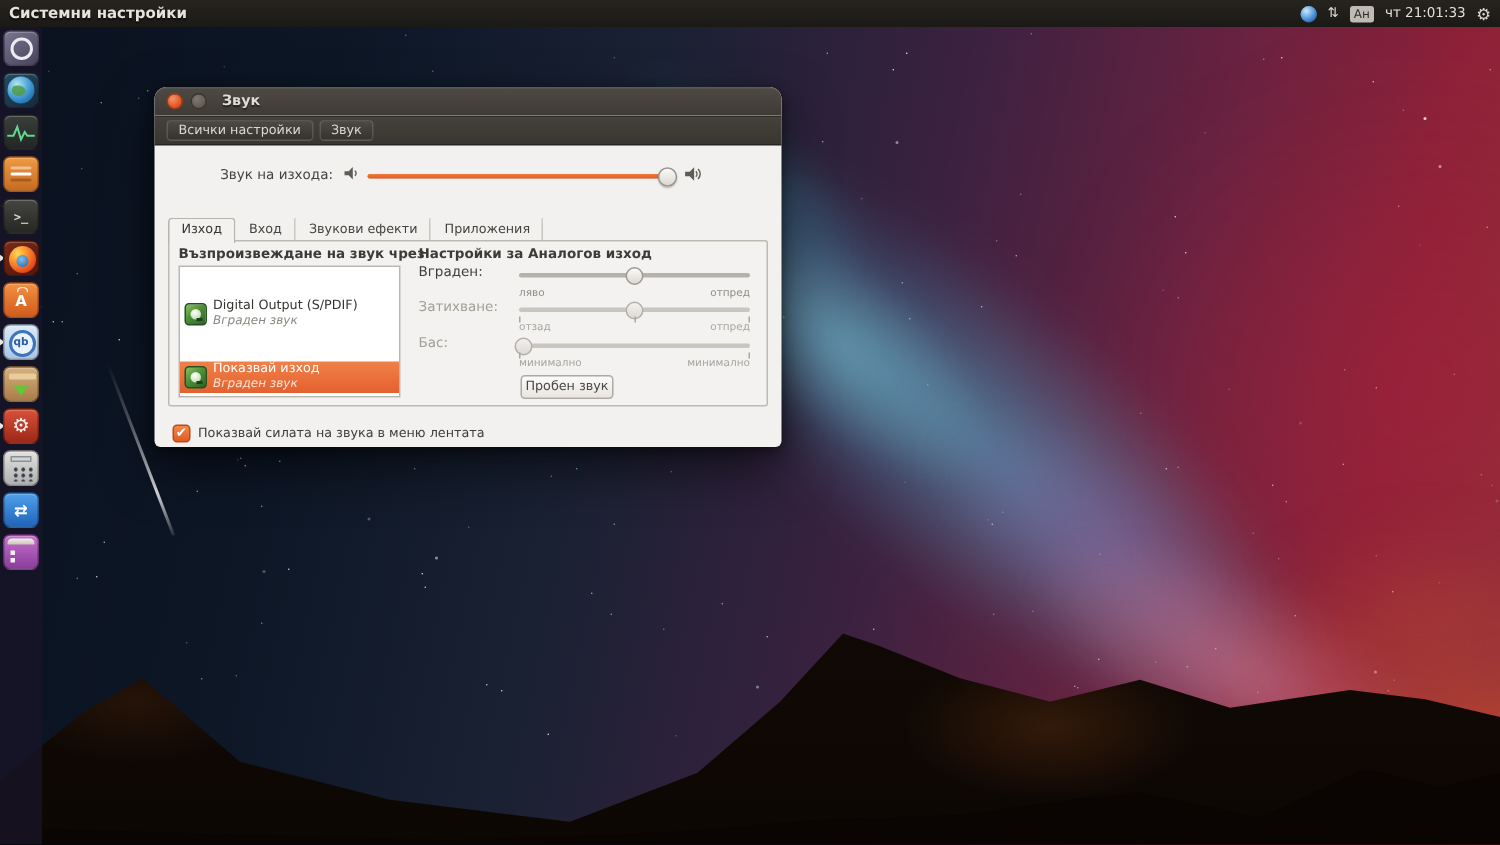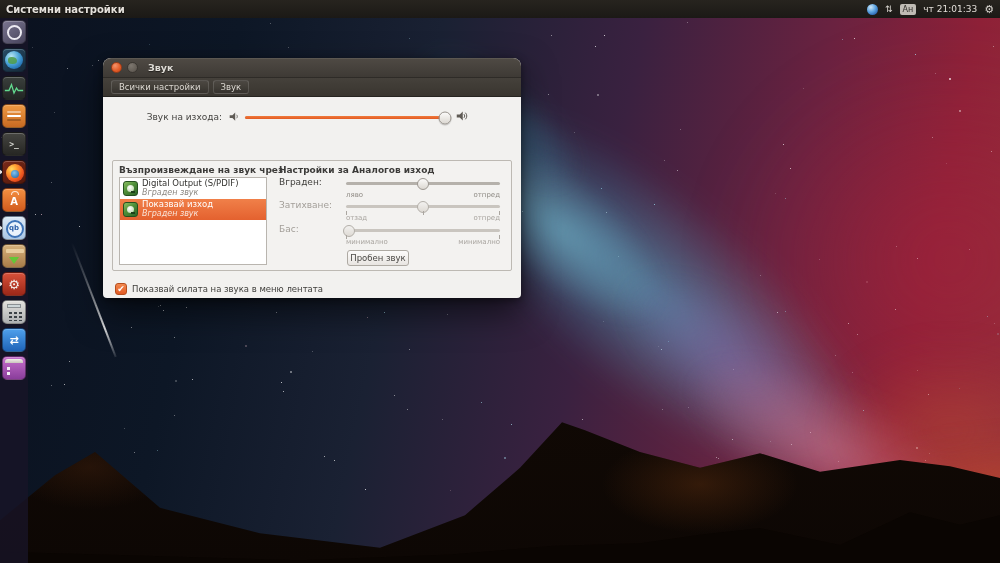--- a/index.html
+++ b/index.html
@@ -146,21 +146,21 @@
   .tabs{position:absolute;left:9px;top:47px;right:9px;height:18px;display:flex;align-items:flex-end;font-size:8.5px;}
   .tab{padding:2px 8px 3px;color:#45443f;border:1px solid transparent;border-bottom:none;position:relative;}
   .tab:not(.active){border-right:1px solid #cbc7c1;}
   .tab.active{background:#f3f2f0;border-color:#b7b3ad;border-radius:3px 3px 0 0;margin-bottom:-1px;
     padding-bottom:4px;z-index:2;font-weight:normal;color:#35342f;}
   .tab-panel{position:absolute;left:9px;top:64px;right:9px;height:111px;box-sizing:border-box;
     border:1px solid #bdb9b3;background:#f3f2f0;border-radius:2px;}
   .lp-header{position:absolute;left:6px;top:4px;font-weight:bold;color:#3c3b39;}
   .device-list{position:absolute;left:6px;top:16px;width:148px;height:88px;box-sizing:border-box;
     background:#fff;border:1px solid #b9b5af;overflow:hidden;}
-  .device{display:flex;align-items:center;gap:4px;padding:2px 3px;height:21px;box-sizing:border-box;}
+  .device{display:flex;align-items:center;gap:4px;padding:2px 3px;height:21px;box-sizing:border-box;margin-top:21px;}
   .device .dname{font-size:8.5px;color:#353431;line-height:1.15;}
   .device .dsub{font-size:8px;font-style:italic;color:#8b8781;line-height:1.1;}
   .device.selected{background:linear-gradient(#f08049,#e4612f);}
   .device.selected .dname{color:#fff;}
   .device.selected .dsub{color:#f8e3d7;}
   .audio-card-icon{width:15px;height:15px;border-radius:3px;flex:0 0 auto;position:relative;box-sizing:border-box;
     background:linear-gradient(140deg,#8cbf63 0%,#4e8f38 45%,#2c6326 100%);border:1px solid #24511f;}
   .audio-card-icon::before{content:"";position:absolute;left:3px;top:3px;width:7px;height:7px;border-radius:50%;
     background:radial-gradient(circle at 40% 35%,#fff,#cfe3c2 60%,#9bbd8a);}
   .audio-card-icon::after{content:"";position:absolute;right:2px;bottom:2px;width:4px;height:2px;background:#1d3f1a;}
@@ -461,20 +461,26 @@
         <span class="spk">
           <svg width="12" height="12" viewBox="0 0 16 16">
               <path d="M1 6h4l4-4v12l-4-4H1z" fill="#5f5b55"></path>
               <path d="M10.5 5.5c1.4 1.4 1.4 3.6 0 5" stroke="#5f5b55" fill="none" stroke-width="1.3"></path>
               <path d="M12.5 3.6c2.5 2.5 2.5 6.3 0 8.8" stroke="#5f5b55" fill="none" stroke-width="1.3"></path>
             </svg>
         </span>
       </div>
 
 
+      <div class="tabs">
+        <div class="tab active">Изход</div>
+        <div class="tab">Вход</div>
+        <div class="tab">Звукови ефекти</div>
+        <div class="tab">Приложения</div>
+      </div>
 
       <div class="tab-panel">
         <div class="lp-header">Възпроизвеждане на звук чрез</div>
         <div class="device-list">
           <div class="device">
             <div class="audio-card-icon"></div>
             <div>
               <div class="dname">Digital Output (S/PDIF)</div>
               <div class="dsub">Вграден звук</div>
             </div>

